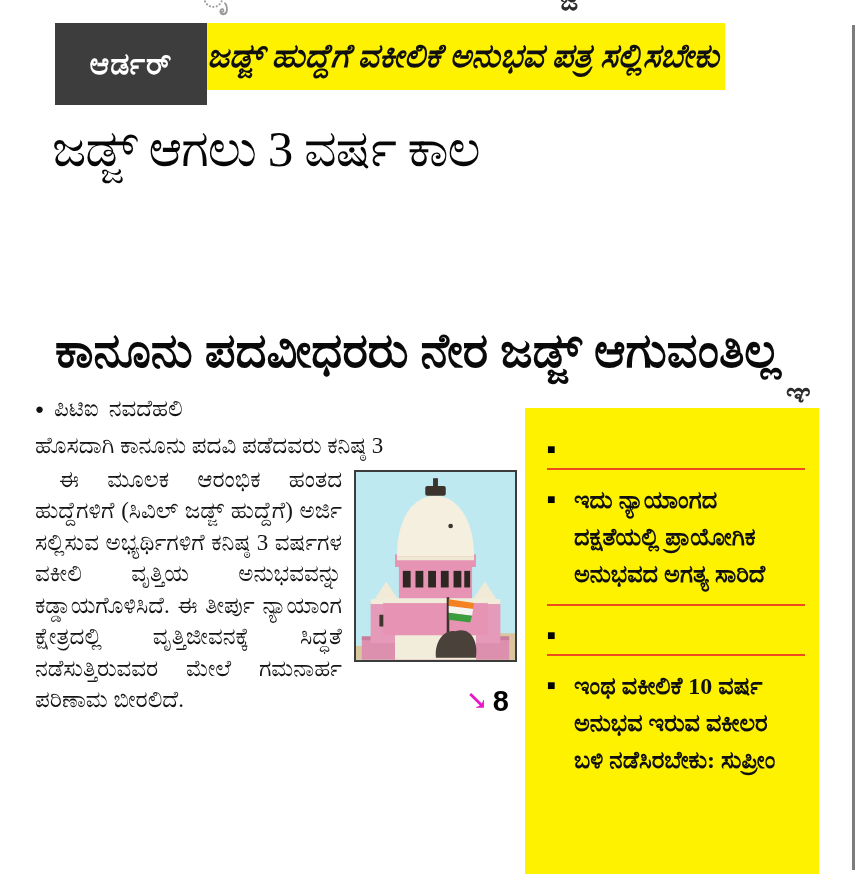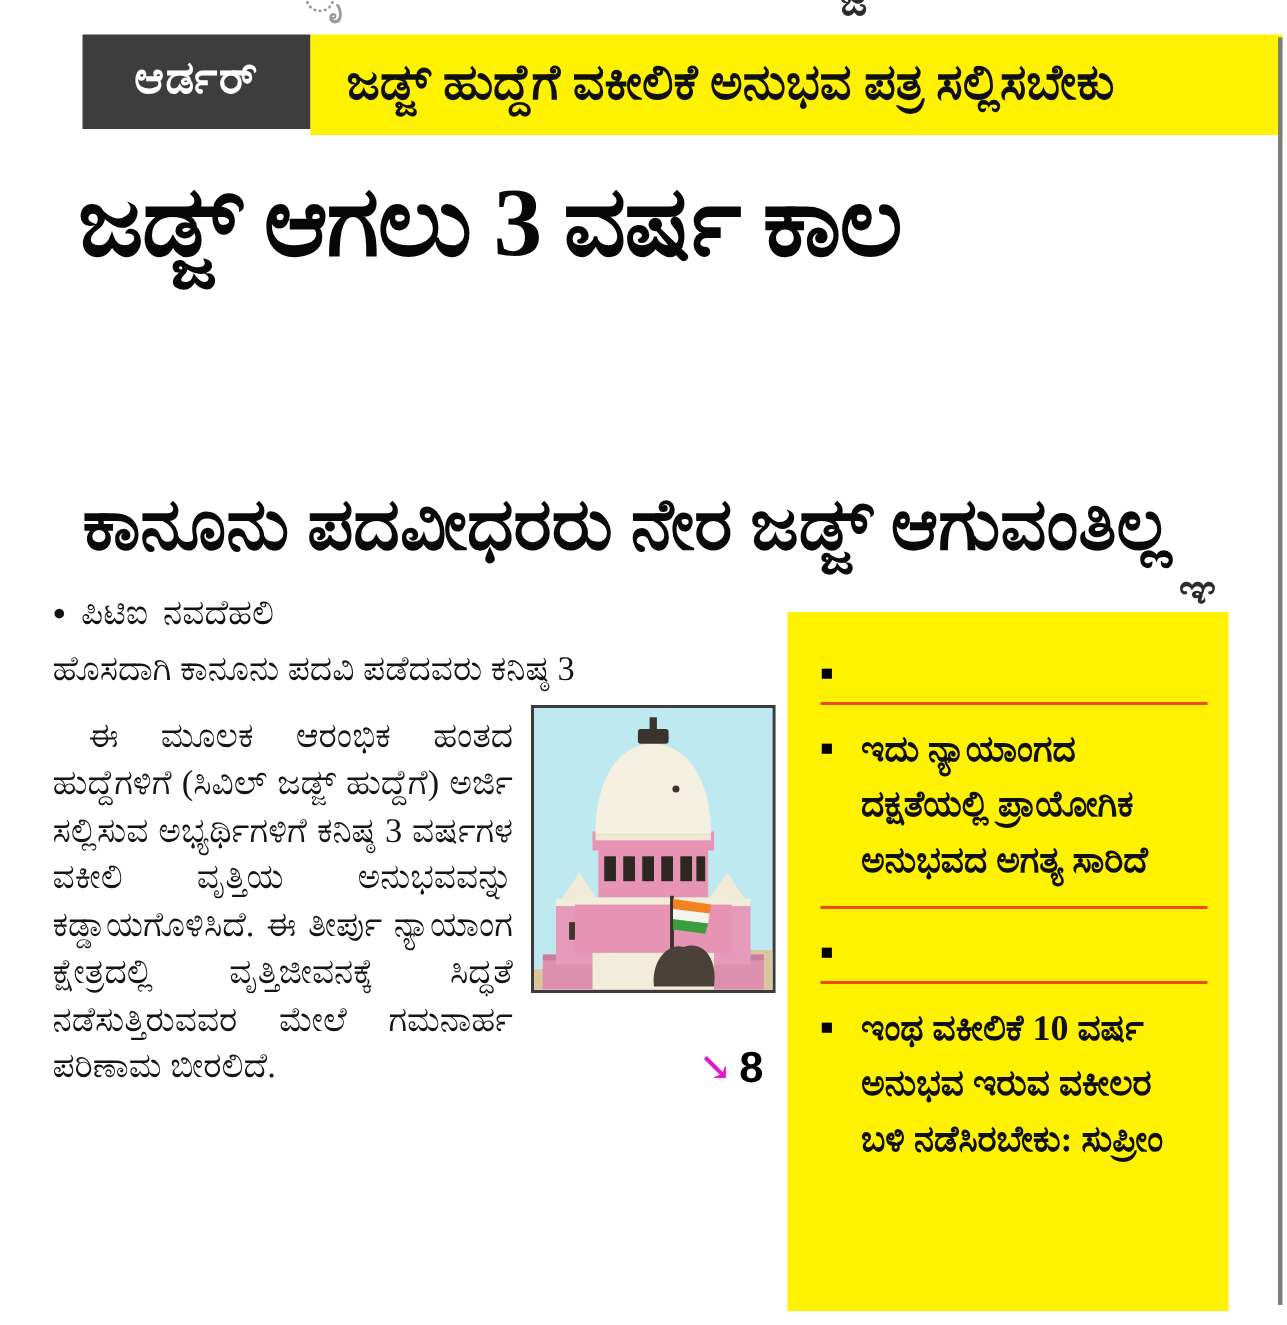--- a/index.html
+++ b/index.html
@@ -5,54 +5,54 @@
   * { margin:0; padding:0; box-sizing:border-box; }
   html,body { background:#ffffff; }
   body {
     width:858px; height:883px; position:relative; overflow:hidden;
     font-family:"Liberation Serif","DejaVu Serif",serif; color:#111;
   }
 
   
   .kicker-row { position:absolute; left:55px; top:23px; height:67px; display:flex; }
   .kicker-box {
-    width:152px; height:63px; background:#3d3d3d; color:#ffffff;
+    width:152px; height:82px; background:#3d3d3d; color:#ffffff;
     display:flex; align-items:center; justify-content:center;
-    font-size:30px; font-weight:bold; letter-spacing:1px;font-family:Liberation Mono, monospace;
+    font-size:30px; font-weight:bold; letter-spacing:1px;
   }
   .kicker-banner {
-    width:648px; height:67px; background:#fff200; color:#101010;
-    display:flex; align-items:center; padding-left:24px;
-    font-size:33px; font-weight:bold; white-space:nowrap; overflow:hidden;
+    width:518px; height:67px; background:#fff200; color:#101010;
+    display:flex; align-items:center; 
+    font-size:33px; font-weight:bold; white-space:nowrap; overflow:hidden;font-style:italic;
   }
 
   
   .headline {
     position:absolute; left:52px; top:98px; width:800px;
-    font-size:65px; line-height:102px; font-weight:700; color:#070707;
+    font-size:51px; line-height:102px; font-weight:400; color:#070707;
     letter-spacing:-1px;
   }
   .subheadline {
     position:absolute; left:55px; top:326px; width:780px;
     font-size:48px; line-height:50px; font-weight:bold; color:#0a0a0a;
   }
 
   
   .article-col { position:absolute; left:35px; top:396px; width:482px; }
   .byline { font-size:23px; margin-bottom:8px; display:flex; align-items:center; gap:10px; }
   .byline .dot { font-size:15px; line-height:1; }
   .byline .agency { font-weight:normal; }
   .bodytext { font-size:23px; line-height:31.5px; text-align:justify; color:#151515; }
   .p1-line1 { display:block; white-space:nowrap; overflow:hidden; }
   .photo-float {
     float:right; width:163px; height:192px; margin:8px 0 8px 12px;
     border:2px solid #3c3c3c; background:#bfe9f1; display:block;
   }
   .photo-float svg { display:block; width:100%; height:100%; }
-  .p2 { position:relative; margin-top:13px; }
+  .p2 { position:relative; margin-top:2px; }
   .p2-indent { display:inline-block; width:24px; }
   .jump { position:absolute; right:8px; bottom:0; display:flex; align-items:center; gap:5px; }
   .jump .arrow { color:#e718c8; font-size:26px; font-weight:bold; line-height:1; }
   .jump .pageno { color:#000; font-size:29px; font-weight:bold; font-family:"Liberation Sans",sans-serif; line-height:1; }
 
   
   .sidebar {
     position:absolute; left:525px; top:408px; width:294px; height:466px;
     background:#fff200; padding:24px 16px 16px 22px;
     display:flex; flex-direction:column;

